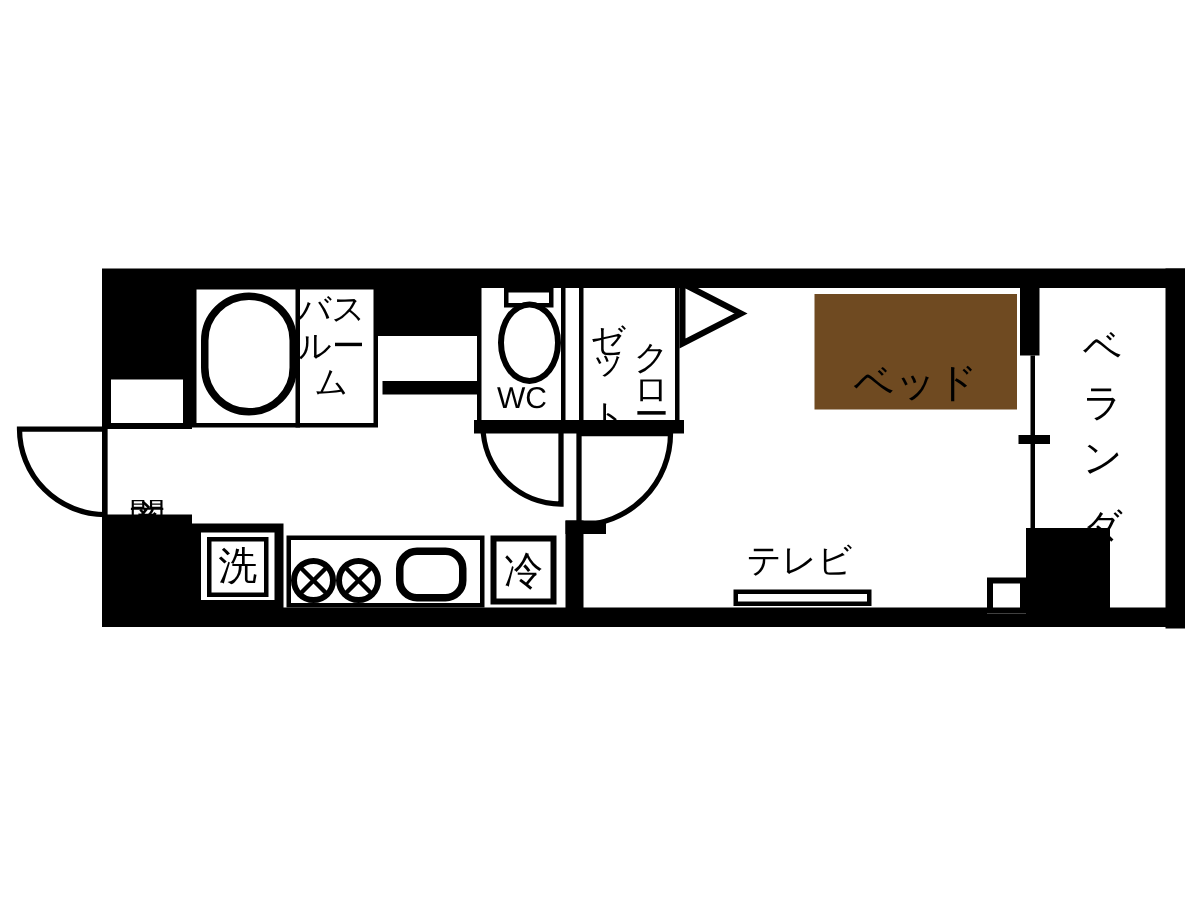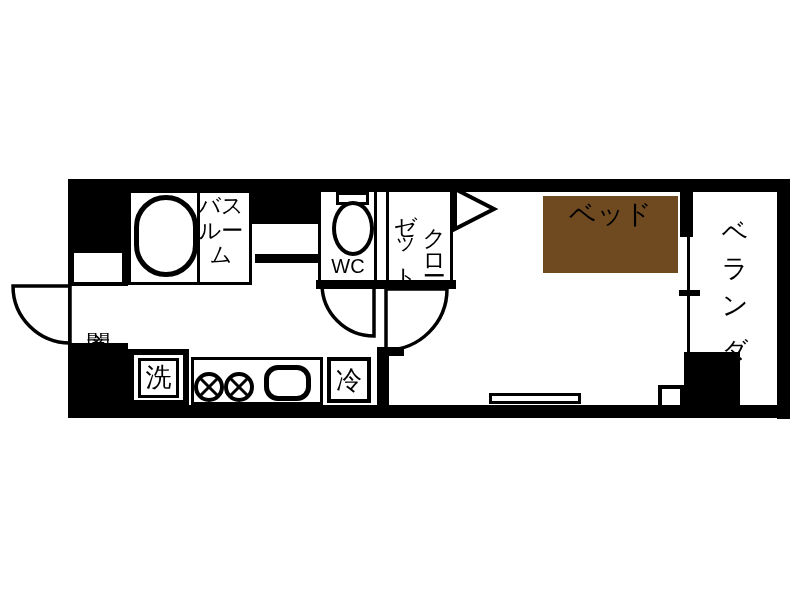--- a/index.html
+++ b/index.html
@@ -34,21 +34,21 @@
     </div>
   </div>
 
   <div class="fix" style="left:327px;top:357px;width:44px;height:46px;border-width:4px;display:flex;align-items:center;justify-content:center;font-size:26px;">
     <span>冷</span>
   </div>
 
   <div class="fix" style="left:489px;top:393px;width:92px;height:11px;"></div>
 
   <div style="position:absolute;left:543px;top:196px;width:135px;height:77px;background:#6f4a21;
-              display:flex;align-items:flex-start;justify-content:center;font-size:27px;">
+              display:flex;align-items:flex-end;justify-content:center;font-size:27px;">
     <span>ベッド</span>
   </div>
 
   <svg class="overlay" width="800" height="601" viewBox="0 0 800 601">
     <path d="M 70 286 L 13 286 A 57 57 0 0 0 70 343 Z" fill="#fff" stroke="#000" stroke-width="3.5"></path>
     <path d="M 374 284 L 322 284 A 52 52 0 0 0 374 336 Z" fill="#fff" stroke="#000" stroke-width="3.5"></path>
     <path d="M 386 289 L 447 289 A 61 61 0 0 1 386 350 Z" fill="#fff" stroke="#000" stroke-width="3.5"></path>
     <path d="M 455 189 L 494 209 L 455 229 Z" fill="#fff" stroke="#000" stroke-width="4"></path>
     <g stroke="#000" fill="#fff">
       <circle cx="209" cy="387" r="13" stroke-width="4"></circle>
@@ -100,18 +100,21 @@
     <span>WC</span>
   </div>
 
   <div class="lbl vtext" style="left:392px;top:198px;width:56px;height:80px;font-size:23px;">
     <span style="line-height:1.25;">
       <span class="col">クロー</span>
       <span class="col">ゼット</span>
     </span>
   </div>
 
+  <div class="lbl" style="left:490px;top:360px;width:86px;height:28px;font-size:23px;">
+    <span>テレビ</span>
+  </div>
 
   <div class="lbl vtext" style="left:712px;top:197px;width:46px;height:163px;font-size:26px;letter-spacing:9px;">
     <span>ベランダ</span>
   </div>
 
 </div>
 
 </body></html>

